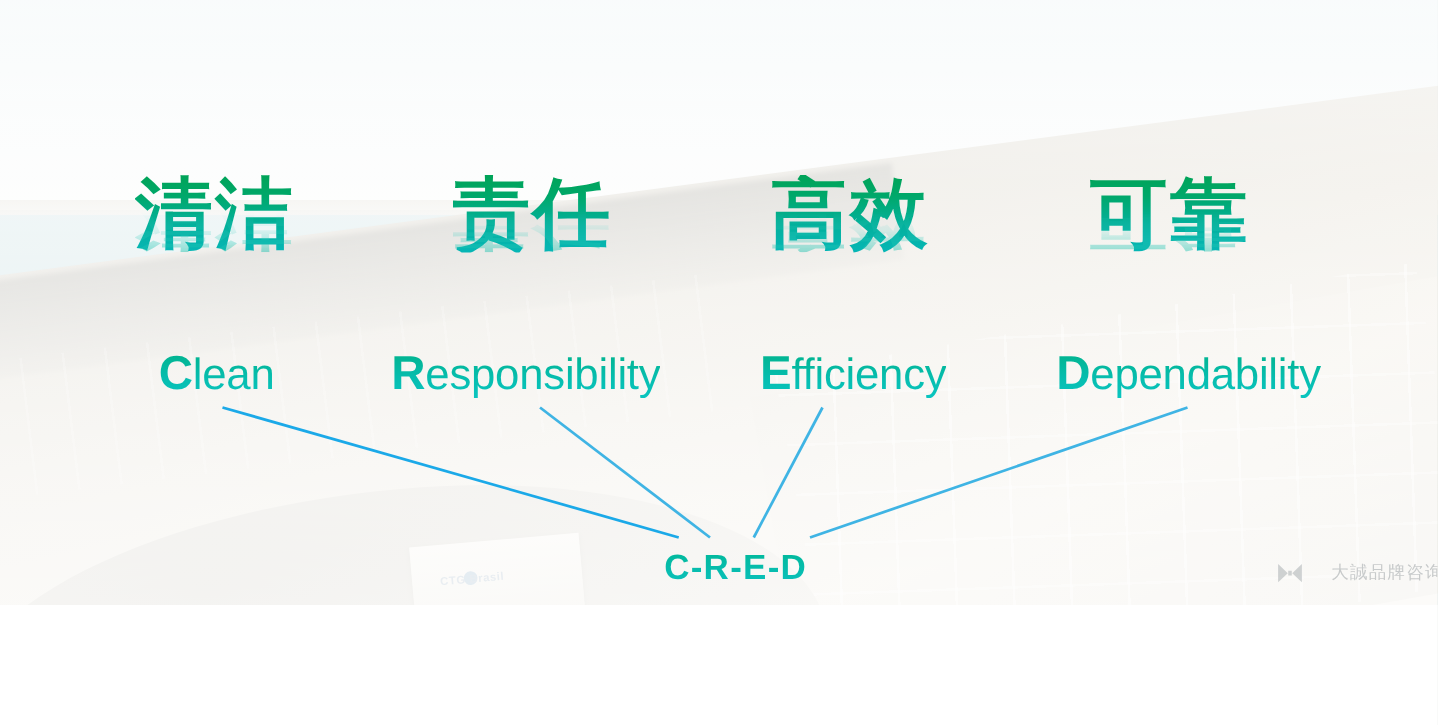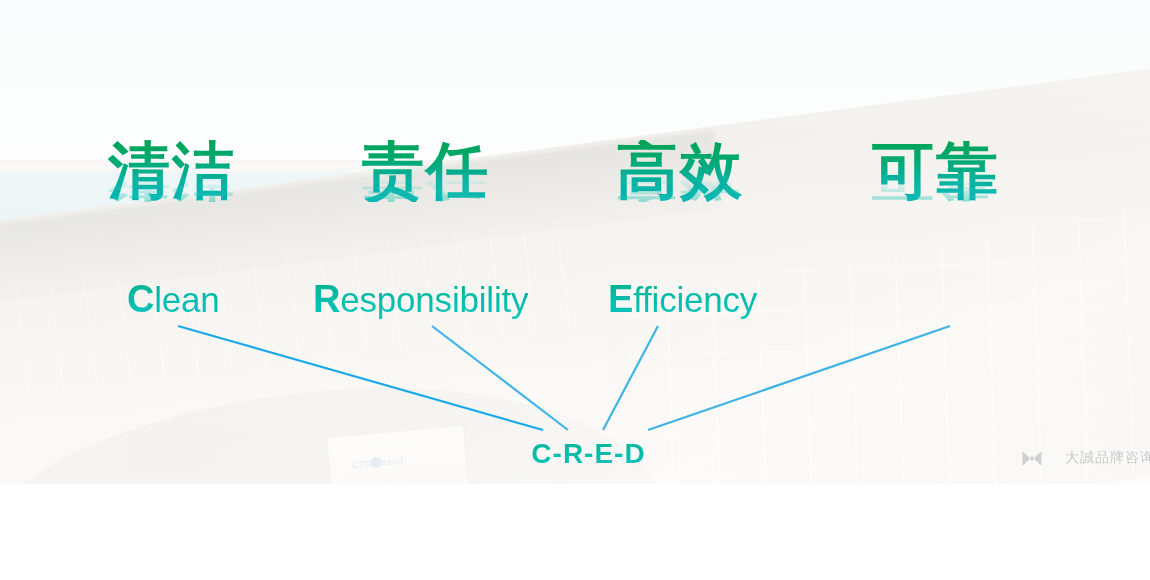--- a/index.html
+++ b/index.html
@@ -265,20 +265,21 @@
       <div class="cn-word" style="left:872px; top:0;">可靠</div>
       <div class="cn-word-refl" style="left:872px; top:62px;">可靠</div>
     </div>
 
     <div class="en-word" style="left:127px;text-decoration:underline;"><span class="cap">C</span><span>lean</span></div>
 
     <div class="en-word" style="left:608px;"><span class="cap">E</span><span>fficiency</span></div>
 
     <div class="en-word" style="left:313px;"><span class="cap">R</span><span>esponsibility</span></div>
 
+    <div class="en-word" style="left:845px;"><span class="cap">D</span><span>ependability</span></div>
 
     <svg class="connectors" width="1150" height="580" viewBox="0 0 1150 580">
       <line stroke="#1ba9e8" stroke-width="2.2" x1="178" y1="326" x2="543" y2="430"></line>
       <line stroke="#3fb4e4" stroke-width="2.2" x1="432" y1="326" x2="568" y2="430"></line>
       <line stroke="#3fb4e4" stroke-width="2.2" x1="658" y1="326" x2="603" y2="430"></line>
       <line stroke="#3fb4e4" stroke-width="2.2" x1="950" y1="326" x2="648" y2="430"></line>
     </svg>
 
     <div class="cred">C-R-E-D</div>
     <div class="cred-cn">信 任</div>

